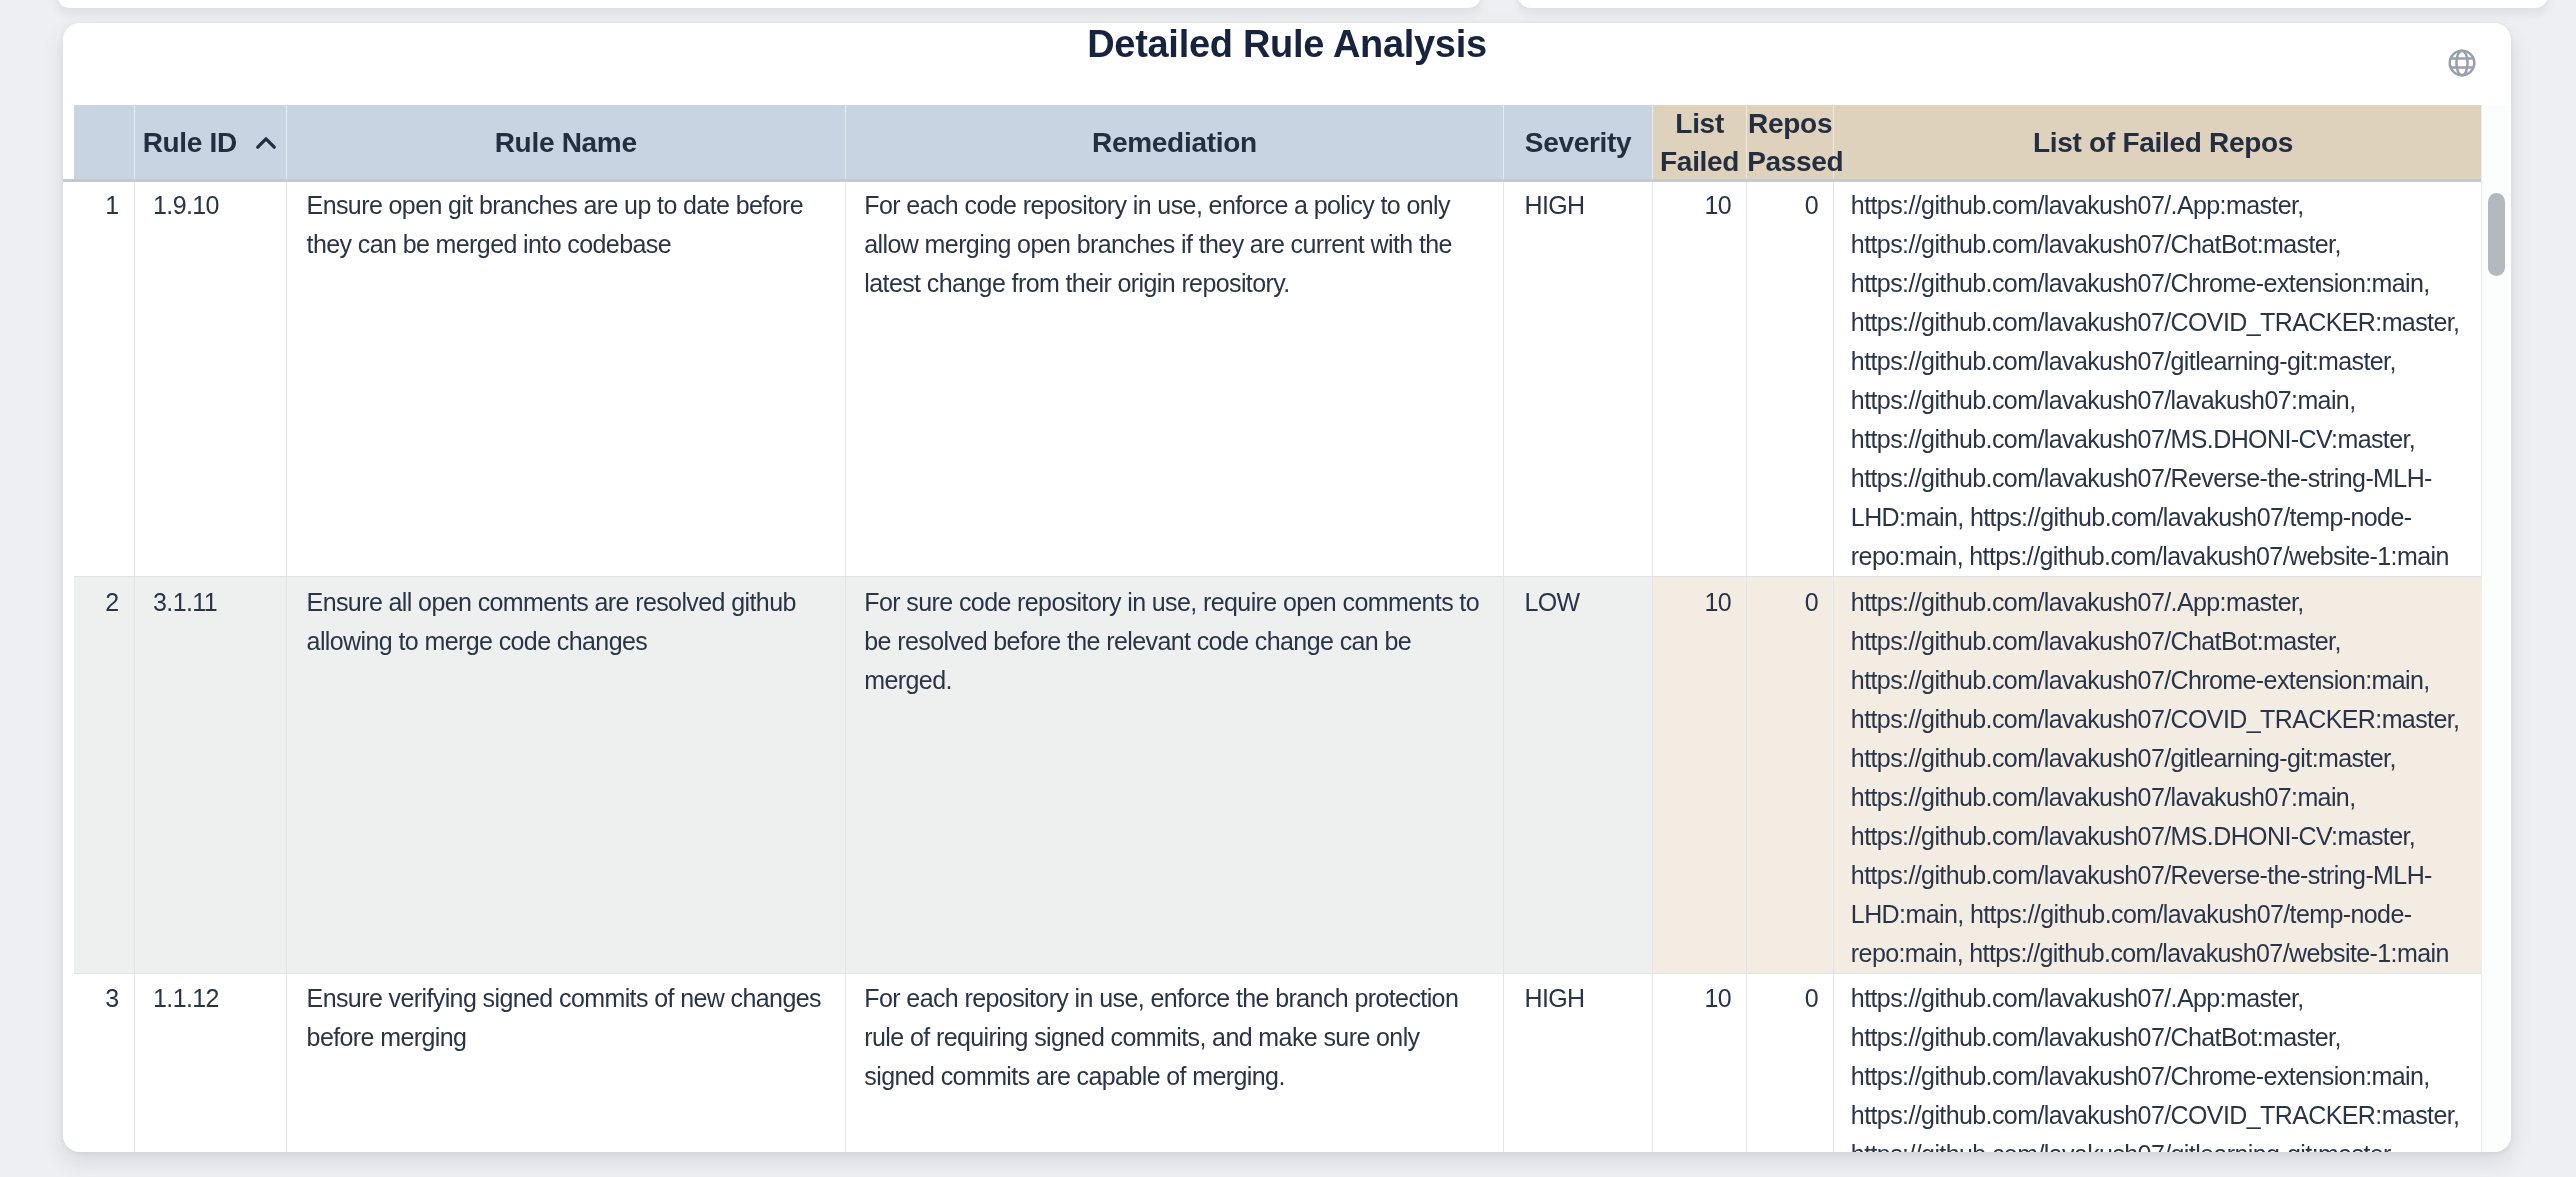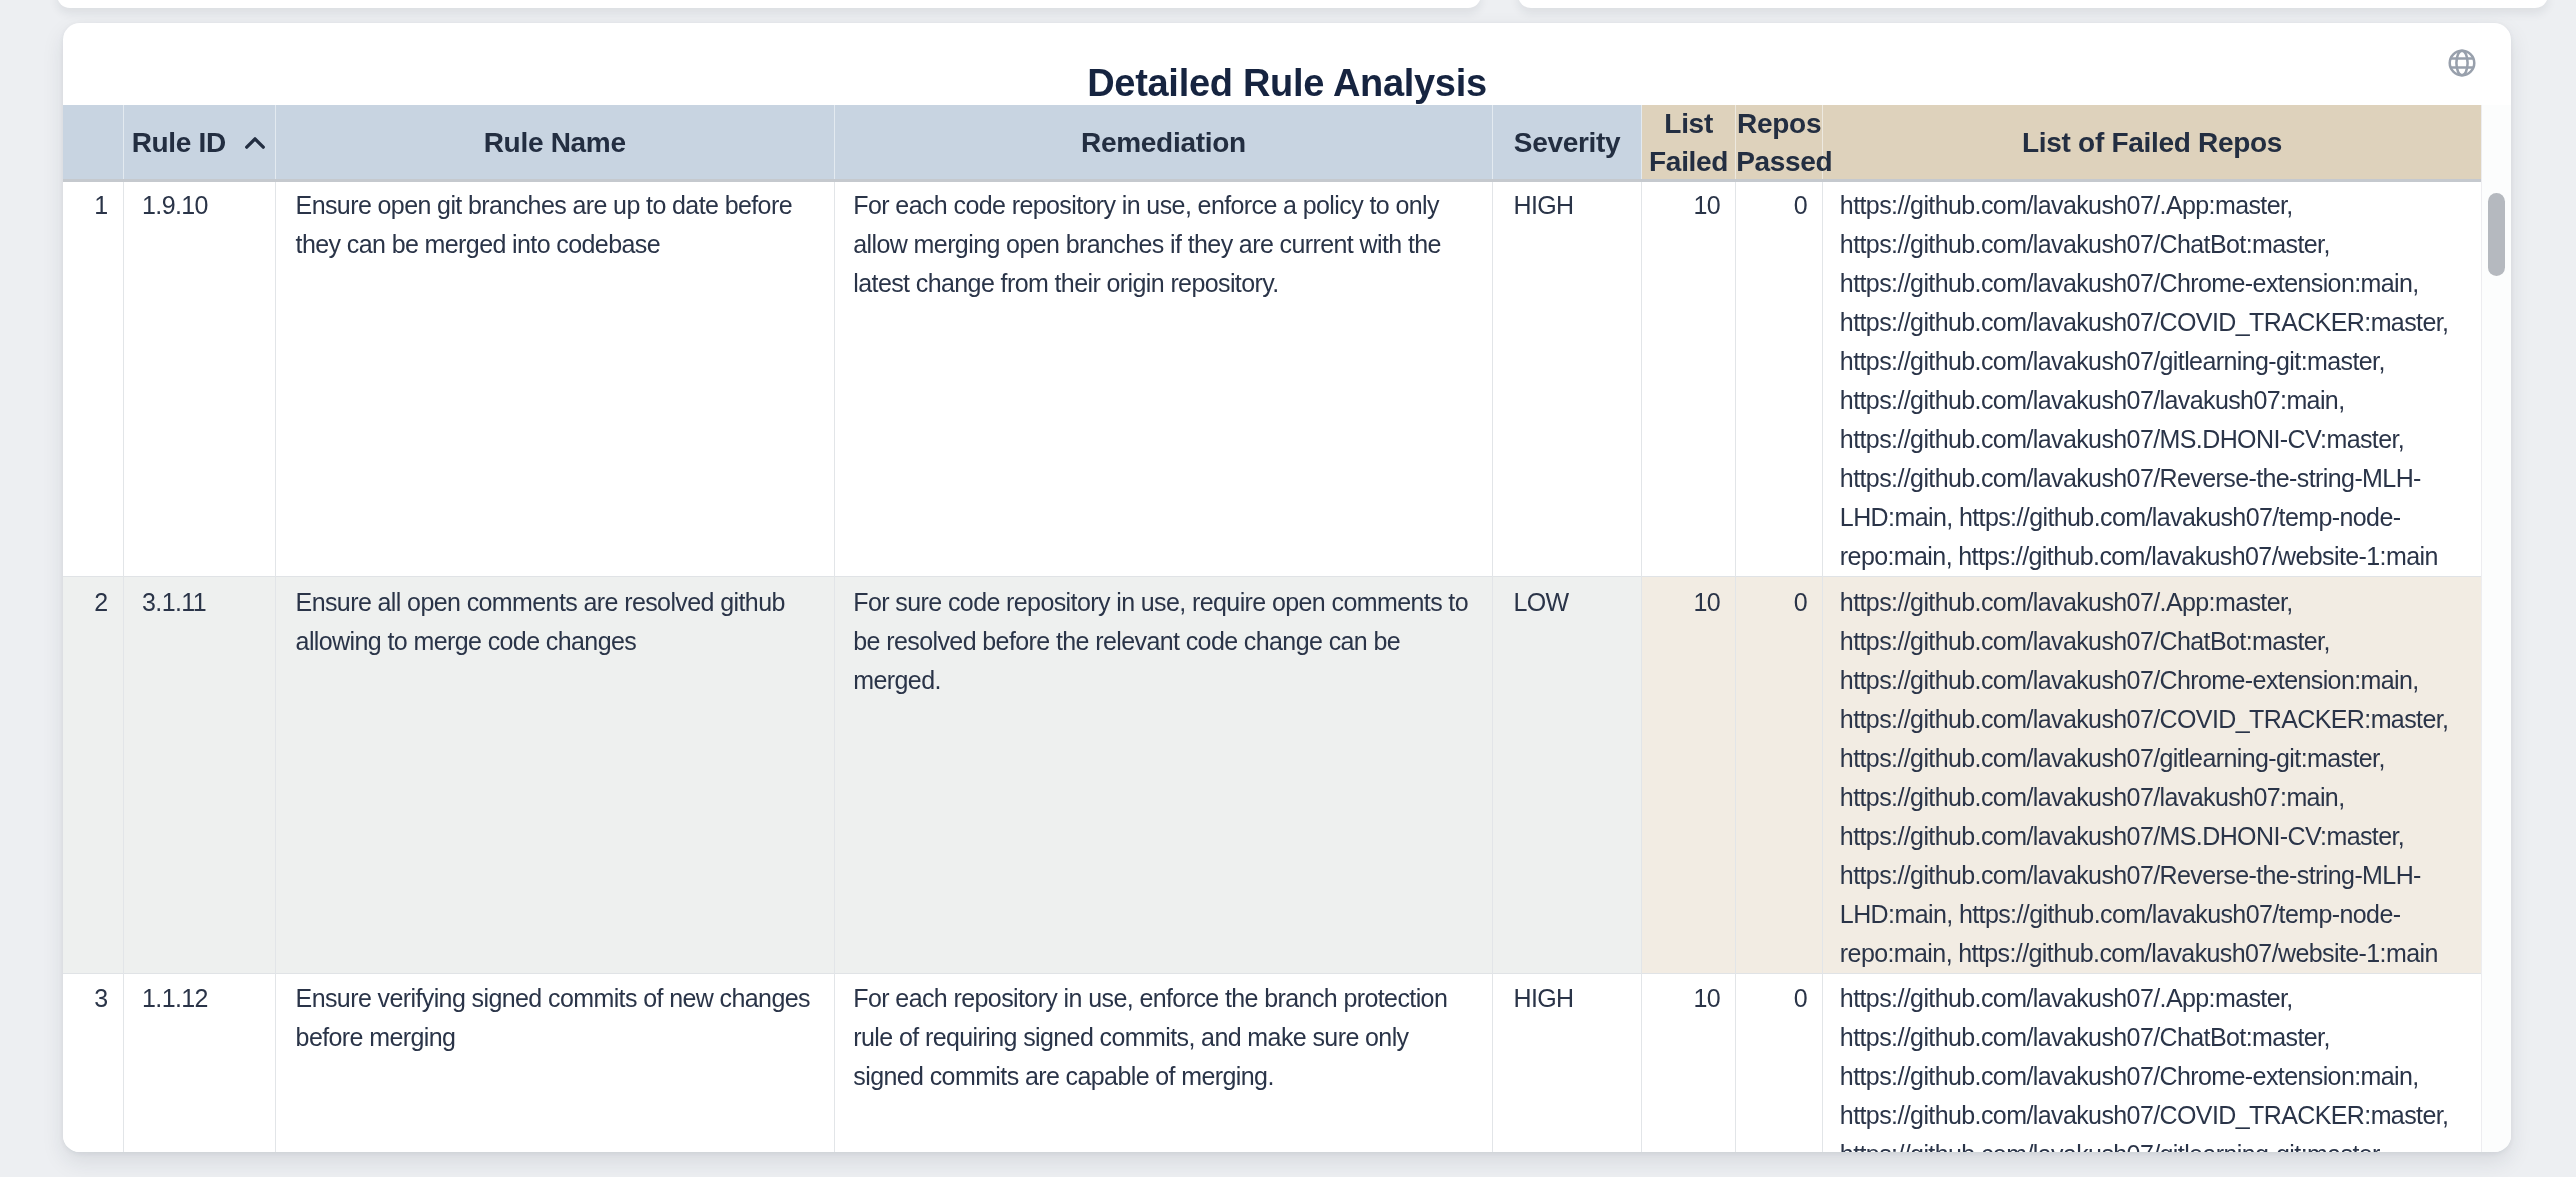--- a/index.html
+++ b/index.html
@@ -19,31 +19,31 @@
   .top-card-left  { left:57px;  width:1424px; }
   .top-card-right { left:1518px; width:1030px; }
 
   .card {
     position:absolute; left:63px; top:23px;
     width:2448px; height:1129px;
     background:#ffffff; border-radius:16.7px;
     box-shadow:0 9.3px 22px rgba(25,35,55,0.10), 0 1.9px 5.6px rgba(25,35,55,0.06);
     overflow:hidden;
   }
-  .card-head { position:relative; height:82px; display:flex; align-items:flex-end; justify-content:center; }
+  .card-head { position:relative; height:82px; display:flex; align-items:flex-start; justify-content:center; }
   .card-head h1 {
     font-size:38px; font-weight:700; color:#162440; letter-spacing:-0.3px;
   }
   .globe-btn {
     position:absolute; right:32px; top:23px;
     width:33px; height:33px; border:none; background:transparent; cursor:pointer; padding:0;
   }
   .globe-btn svg { width:32px; height:32px; display:block; }
 
-  .table-area { position:absolute; left:0; top:82px; width:2418px; bottom:0; }
+  .table-area { position:absolute; left:11px; top:82px; width:2418px; bottom:0; }
   table { width:2418px; table-layout:fixed; border-collapse:collapse; }
 
   thead th {
     height:74px; vertical-align:middle; text-align:center;
     font-size:28px; font-weight:700; color:#232e41; line-height:1.35;
     background:#c8d4e1; letter-spacing:-0.3px;
     border-left:0.9px solid rgba(250,252,253,0.55);
   }
   thead th:first-child { border-left:none; }
   thead th.th-tan { background:#ded2bc; }

